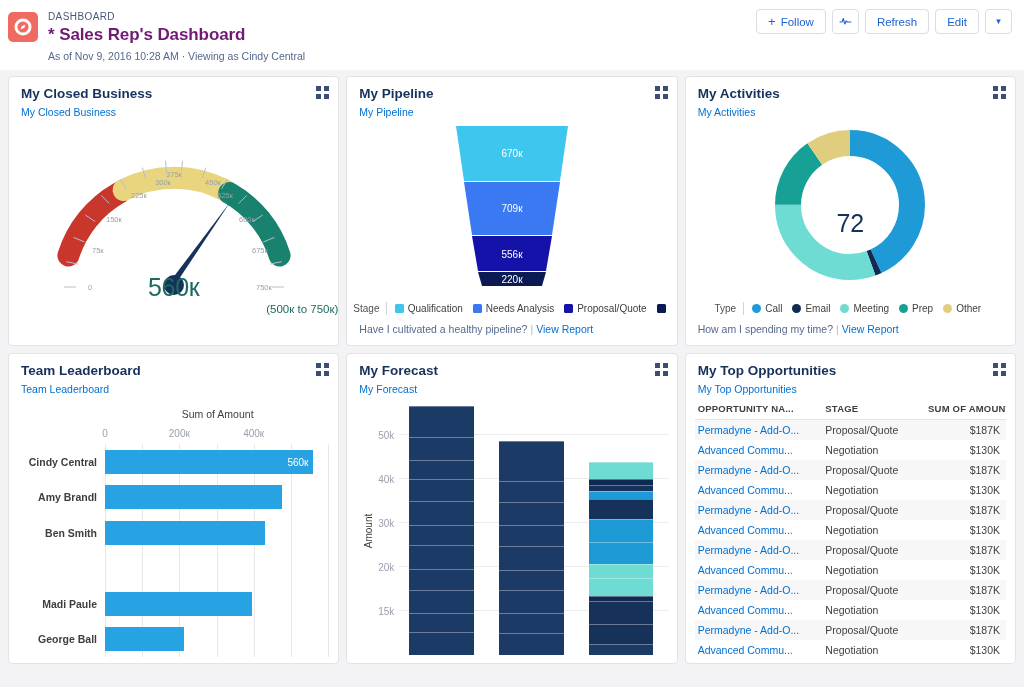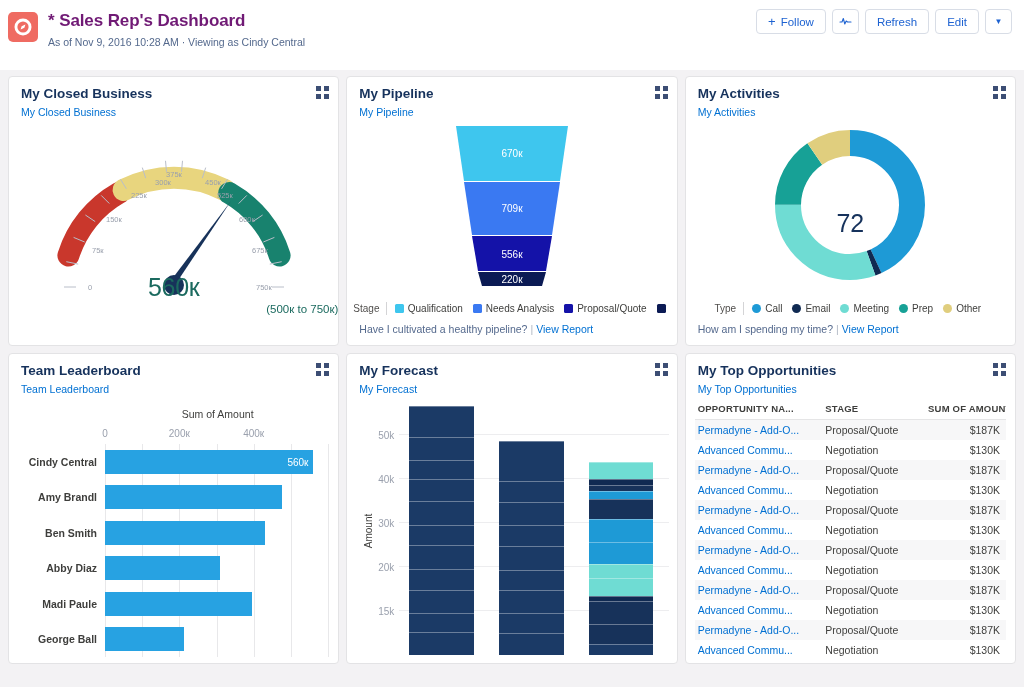--- a/index.html
+++ b/index.html
@@ -186,20 +186,21 @@
 
 <div class="page-header">
   <div class="hdr-icon">
     <svg width="20" height="20" viewBox="0 0 20 20">
       <circle cx="10" cy="10" r="8.5" fill="#fff"></circle>
       <circle cx="10" cy="10" r="5.6" fill="#ef6b62"></circle>
       <path d="M12.4 7.6 L8.6 9.2 L7.6 12.4 L11.4 10.8 Z" fill="#fff"></path>
     </svg>
   </div>
   <div class="hdr-text">
+    <div class="hdr-eyebrow">DASHBOARD</div>
     <div class="hdr-title">* Sales Rep's Dashboard</div>
     <div class="hdr-sub">As of Nov 9, 2016 10:28 AM · Viewing as Cindy Central</div>
   </div>
   <div class="hdr-actions">
     <button class="btn">
       <span class="plus">+</span>
       <span>Follow</span>
     </button>
     <button class="btn btn-sq">
       <span>
@@ -420,24 +421,20 @@
                 <span class="lb-val">560к</span>
               </div>
             </div>
             <div class="lb-row" style="top: 19.3333%; height: 11.3333%;">
               <div class="lb-name">Amy Brandl</div>
               <div class="lb-bar" style="width: 79.1667%; background: rgb(39, 162, 226);"></div>
             </div>
             <div class="lb-row" style="top: 36%; height: 11.3333%;">
               <div class="lb-name">Ben Smith</div>
               <div class="lb-bar" style="width: 71.6667%; background: rgb(39, 162, 226);"></div>
-            </div>
-            <div class="lb-row" style="top: 52.6667%; height: 11.3333%;">
-              <div class="lb-name">Abby Diaz</div>
-              <div class="lb-bar" style="width: 51.6667%; background: rgb(39, 162, 226);"></div>
             </div>
             <div class="lb-row" style="top: 69.3333%; height: 11.3333%;">
               <div class="lb-name">Madi Paule</div>
               <div class="lb-bar" style="width: 65.8333%; background: rgb(39, 162, 226);"></div>
             </div>
             <div class="lb-row" style="top: 86%; height: 11.3333%;">
               <div class="lb-name">George Ball</div>
               <div class="lb-bar" style="width: 35.3333%; background: rgb(39, 162, 226);"></div>
             </div>
           </div>

